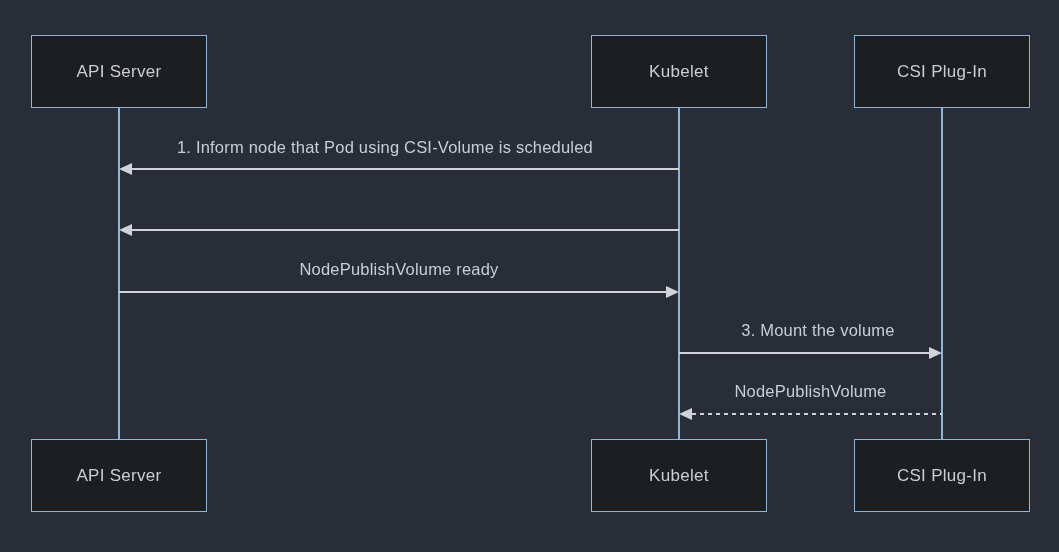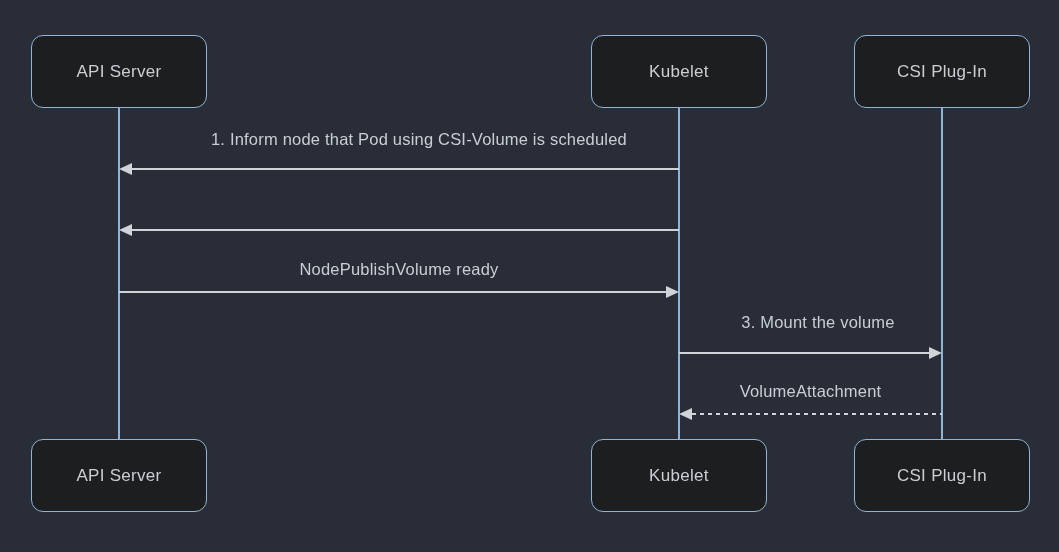--- a/index.html
+++ b/index.html
@@ -21,21 +21,21 @@
     height: 552px;
     background: var(--background);
     overflow: hidden;
   }
   .actor-box {
     position: absolute;
     width: 176px;
     height: 73px;
     background: var(--box-fill);
     border: 1.5px solid var(--box-border);
-    border-radius: 12px;
+    border-radius: 0;
     display: flex;
     align-items: center;
     justify-content: center;
   }
   .actor-label {
     color: var(--text-color);
     font-size: 17px;
     letter-spacing: 0.3px;
   }
   .lifeline {
@@ -86,36 +86,36 @@
   <div class="actor-box" style="left:31px; top:35px;">
     <span class="actor-label">API Server</span>
   </div>
   <div class="actor-box" style="left:591px; top:35px;">
     <span class="actor-label">Kubelet</span>
   </div>
   <div class="actor-box" style="left:854px; top:35px;">
     <span class="actor-label">CSI Plug-In</span>
   </div>
 
-  <div class="msg-label" style="left:119px; width:532px; top:127px;margin-left:34px;">1. Inform node that Pod using CSI-Volume is scheduled</div>
+  <div class="msg-label" style="left:119px; width:532px; top:135px;">1. Inform node that Pod using CSI-Volume is scheduled</div>
   <div class="msg-line" style="left:131px; width:548px; top:168px;"></div>
   <div class="arrowhead left" style="left:119px; top:163px;"></div>
 
   <div class="msg-line" style="left:131px; width:548px; top:229px;"></div>
   <div class="arrowhead left" style="left:119px; top:224px;"></div>
 
   <div class="msg-label" style="left:119px; width:560px; top:257px;">NodePublishVolume ready</div>
   <div class="msg-line" style="left:119px; width:547px; top:291px;"></div>
   <div class="arrowhead right" style="left:666px; top:286px;"></div>
 
-  <div class="msg-label" style="left:679px; width:278px; top:310px;">3. Mount the volume</div>
+  <div class="msg-label" style="left:679px; width:278px; top:318px;">3. Mount the volume</div>
   <div class="msg-line" style="left:679px; width:250px; top:352px;"></div>
   <div class="arrowhead right" style="left:929px; top:347px;"></div>
 
-  <div class="msg-label" style="left:679px; width:263px; top:379px;">VolumeAttachment</div>
+  <div class="msg-label" style="left:679px; width:263px; top:379px;">NodePublishVolume</div>
   <div class="msg-line dashed" style="left:692px; width:250px; top:413px;"></div>
   <div class="arrowhead left" style="left:679px; top:408px;"></div>
 
   <div class="actor-box" style="left:31px; top:439px;">
     <span class="actor-label">API Server</span>
   </div>
   <div class="actor-box" style="left:591px; top:439px;">
     <span class="actor-label">Kubelet</span>
   </div>
   <div class="actor-box" style="left:854px; top:439px;">

